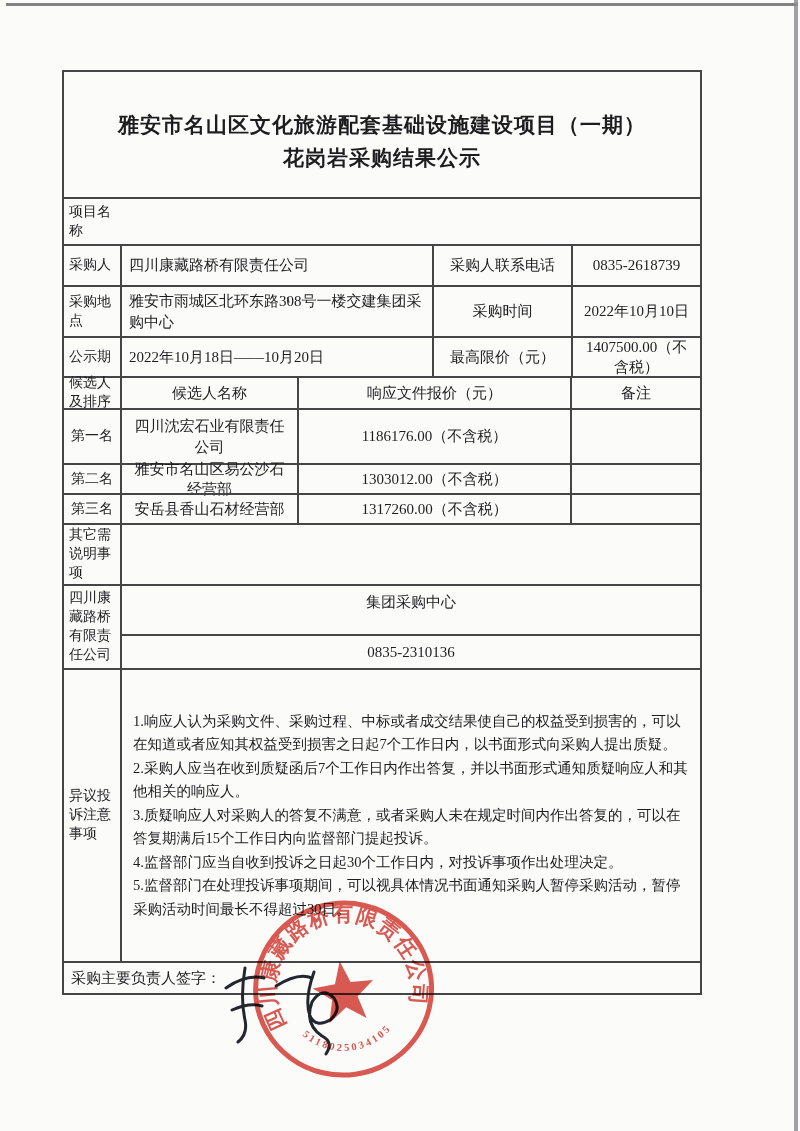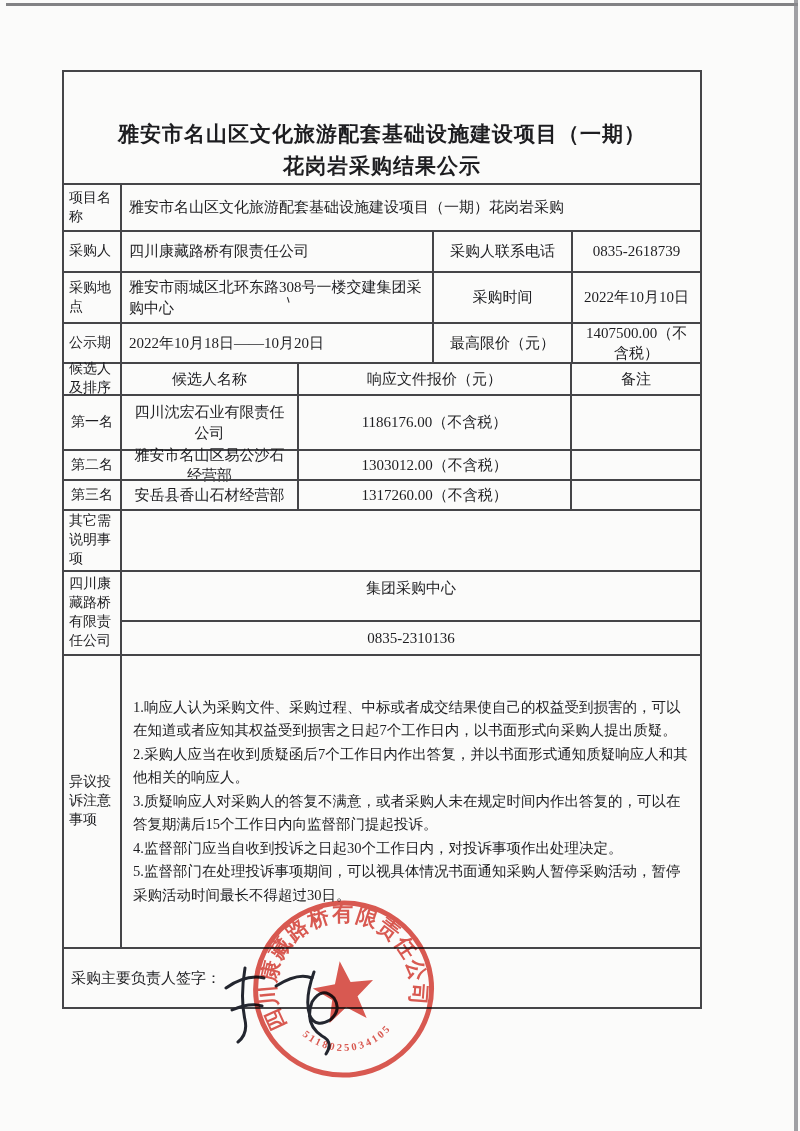--- a/index.html
+++ b/index.html
@@ -20,26 +20,26 @@
   }
   .row { display:flex; border-top:2px solid #454548; align-items:stretch; }
   .row:first-child { border-top:none; }
   .cell { border-left:2px solid #454548; display:flex; align-items:center; padding:3px 7px; font-size:15px; line-height:1.35; }
   .cell:first-child { border-left:none; }
   .label { width:56px; flex:none; font-size:14px; padding:3px 5px;border-radius:9px; }
   .center { justify-content:center; text-align:center; }
   .left { justify-content:flex-start; text-align:left; }
   .grow { flex:1; }
 
-  .title-row { height:111px; align-items:flex-end; justify-content:center; }
+  .title-row { height:111px; align-items:center; justify-content:center;margin-top:14px; }
   .title-block { width:100%; text-align:center; font-weight:bold; font-size:21px; letter-spacing:1px; line-height:1.55; }
 
   .h47{height:47px;} .h41{height:41px;} .h51{height:51px;} .h40{height:40px;}
   .h39{height:32px;} .h55{height:55px;} .h45{height:30px;} .h61{height:61px;}
-  .h84{height:84px;} .h293{height:293px;} .h46{height:60px;}
+  .h84{height:84px;} .h293{height:293px;} .h46{height:32px;}
 
   .c-info-2 { width:312px; flex:none; }
   .c-info-3 { width:139px; flex:none; }
   .c-cand-2 { width:177px; flex:none; }
   .c-cand-3 { width:273px; flex:none; }
 
   .stack { display:flex; flex-direction:column; flex:1; border-left:2px solid #454548;gap:16px; }
   .stack .sub { flex:1; display:flex; align-items:center; justify-content:center; text-align:center; font-size:15px; }
   .stack .sub + .sub { border-top:2px solid #454548; }
 
@@ -68,21 +68,20 @@
 
     <div class="row title-row">
       <div class="title-block">
         <div>雅安市名山区文化旅游配套基础设施建设项目（一期）</div>
         <div>花岗岩采购结果公示</div>
       </div>
     </div>
 
     <div class="row h47">
       <div class="cell label left">项目名称</div>
-      <div class="cell left grow">雅安市名山区文化旅游配套基础设施建设项目（一期）花岗岩采购</div>
     </div>
 
     <div class="row h41">
       <div class="cell label left">采购人</div>
       <div class="cell left c-info-2">四川康藏路桥有限责任公司</div>
       <div class="cell center c-info-3">采购人联系电话</div>
       <div class="cell center grow">0835-2618739</div>
     </div>
 
     <div class="row h51">

